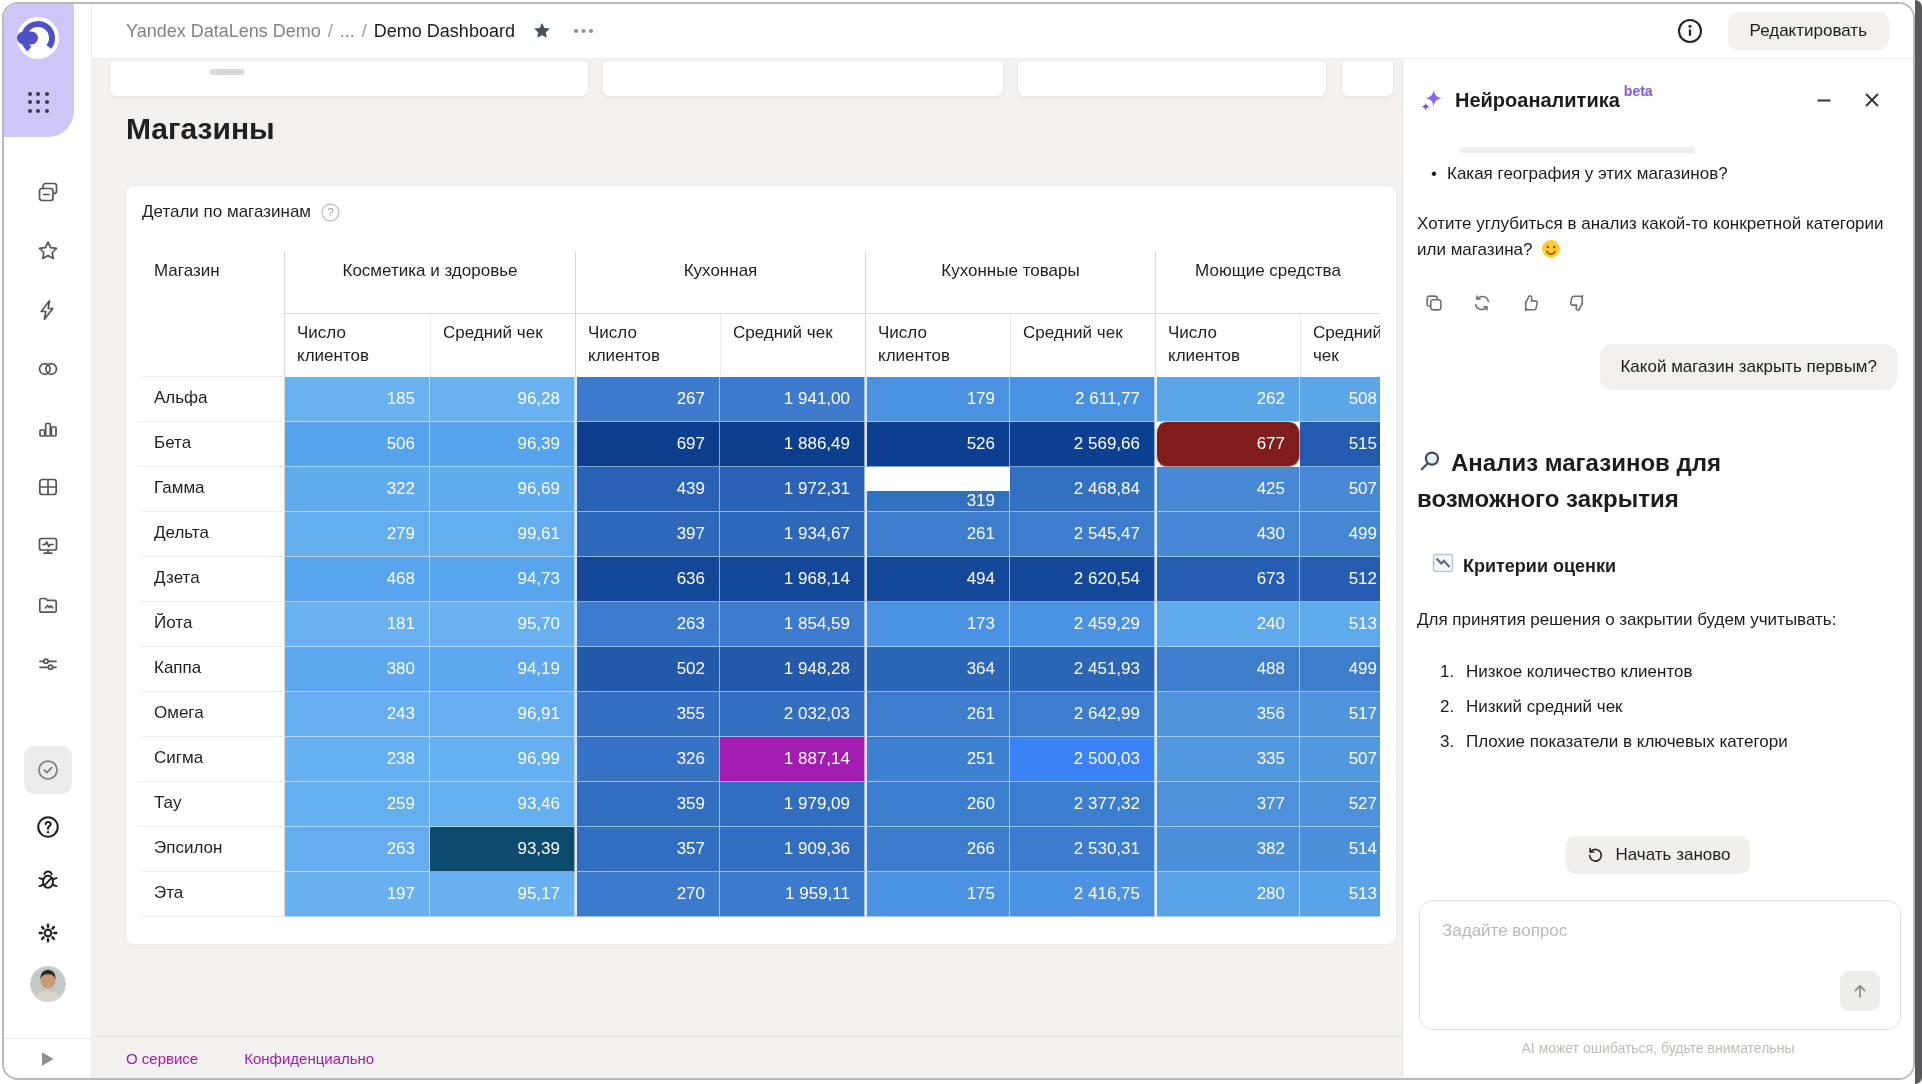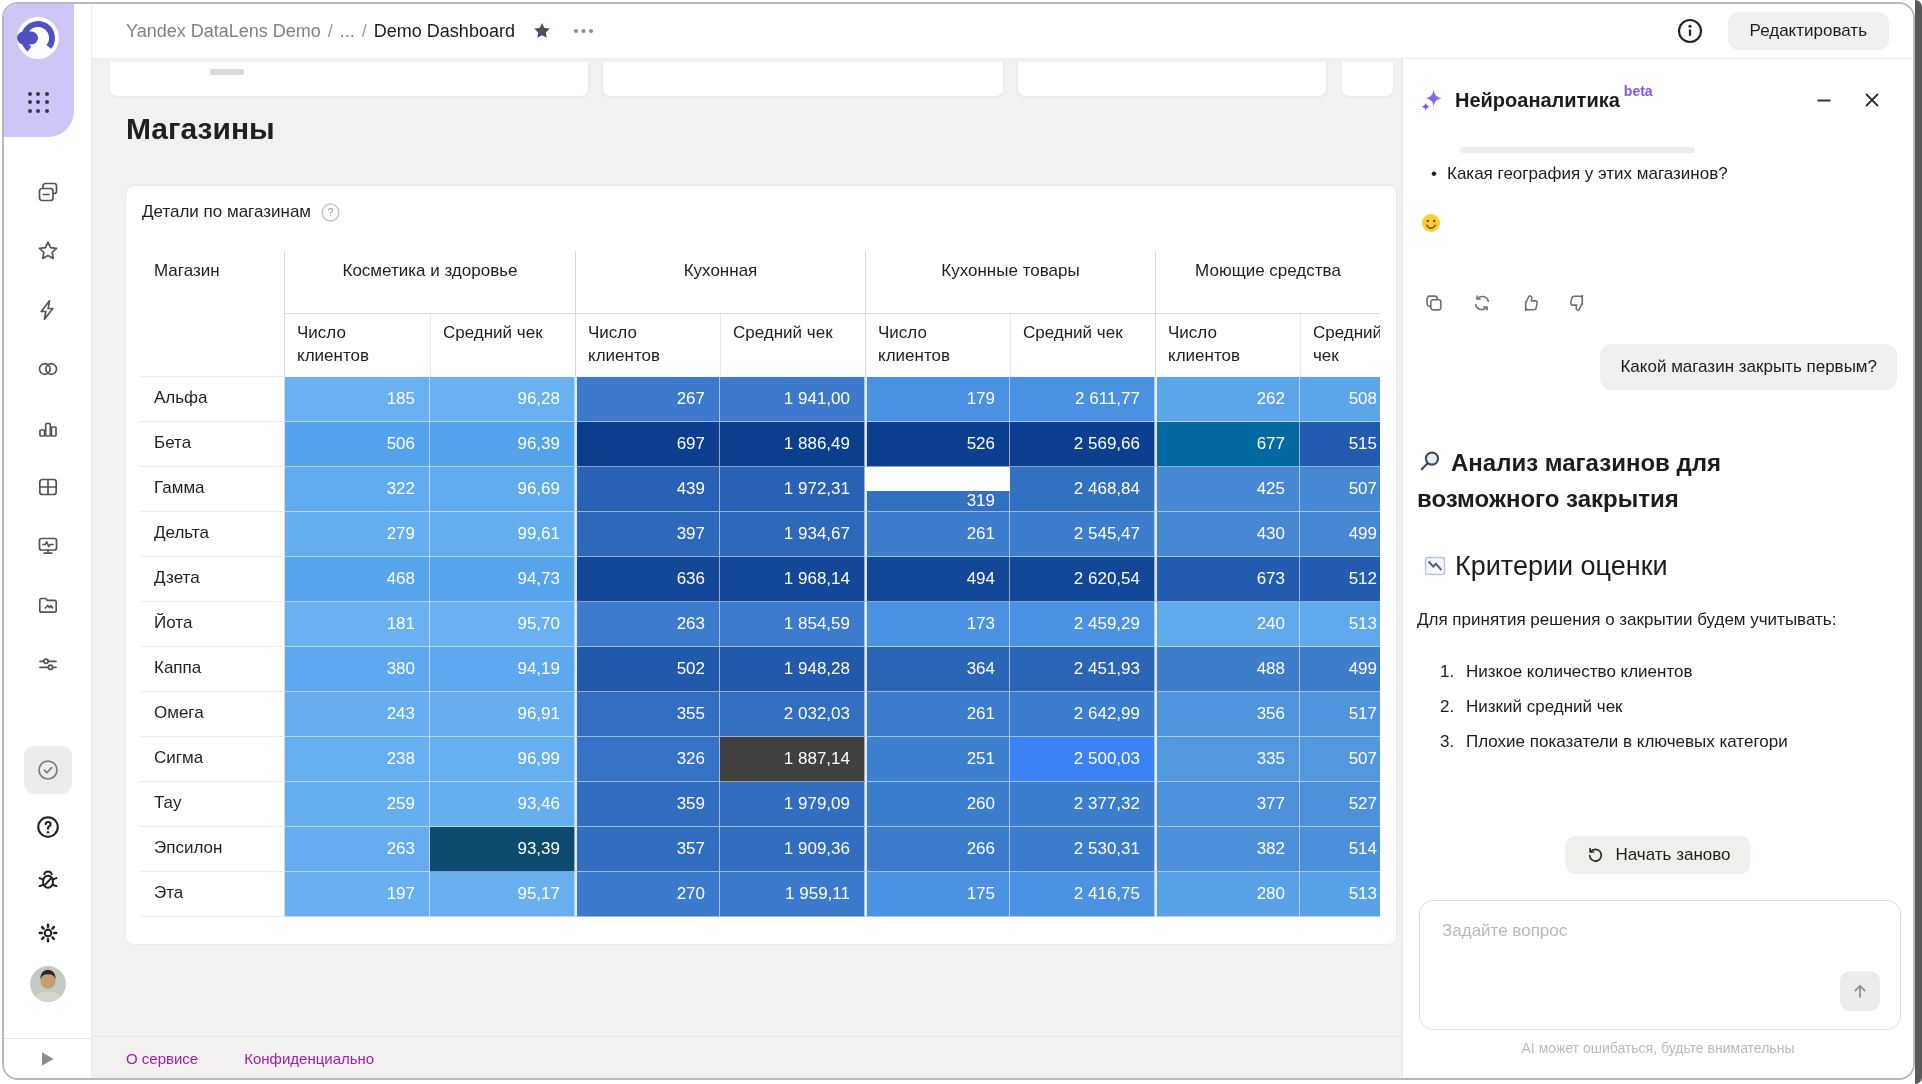--- a/index.html
+++ b/index.html
@@ -58,21 +58,21 @@
 .win-btn{border:none;background:transparent;cursor:pointer;display:flex;padding:4px}
 .p-frag{position:absolute;top:88px;left:57px;width:235px;height:6px;background:#ededeb;border-radius:3px}
 .p-bullet{position:absolute;top:103px;left:44px;width:430px;line-height:1.45}
 .bdot{position:absolute;left:-16px}
 .p-para{position:absolute;top:152px;left:14px;width:478px;line-height:1.5}
 .p-actions{position:absolute;top:233px;left:20px;display:flex;gap:26px}
 .act-btn{border:none;background:transparent;cursor:pointer;color:#6e6e6e;display:flex;padding:0}
 .p-bubble{position:absolute;top:285px;right:16px;background:#f1f0ee;border-radius:12px;padding:13px 20px;max-width:420px}
 .p-h1{position:absolute;top:386px;left:14px;width:440px;font-size:24px;font-weight:700;line-height:1.5}
 .p-h1 .ih,.p-h2 .ih{display:inline-block;vertical-align:-3px;margin-right:8px}
-.p-h2{position:absolute;top:492px;left:20px;font-size:27px;font-weight:400}
+.p-h2{position:absolute;top:492px;left:28px;font-size:18px;font-weight:700}
 .p-intro{position:absolute;top:549px;left:14px;width:492px;line-height:1.4}
 #criteria{position:absolute;top:595px;left:14px;width:470px;list-style:none;counter-reset:c}
 #criteria li{counter-increment:c;position:relative;padding-left:49px;line-height:35px}
 #criteria li::before{content:counter(c) ".";position:absolute;left:23px}
 .restart-btn{position:absolute;top:777px;left:50%;transform:translateX(-50%);height:38px;padding:0 20px;border:none;border-radius:10px;background:#f0efec;font-family:inherit;font-size:17px;color:#1f1f1f;display:flex;align-items:center;gap:10px;cursor:pointer;white-space:nowrap}
 .input-box{position:absolute;top:841px;left:16px;width:482px;height:130px;border:1px solid #dcdcd8;border-radius:14px;background:#fff}
 .input-box textarea{position:absolute;inset:0;border:none;outline:none;resize:none;border-radius:14px;padding:20px 60px 20px 22px;font-family:inherit;font-size:17px;color:#1c1c1c}
 .input-box textarea::placeholder{color:#b9b9b3}
 .send-btn{position:absolute;right:20px;bottom:18px;width:40px;height:40px;border:none;border-radius:10px;background:#ececea;cursor:pointer;display:flex;align-items:center;justify-content:center}
 .p-disclaimer{position:absolute;top:981px;left:0;right:0;text-align:center;font-size:14px;color:#bcbcb6}
@@ -279,21 +279,21 @@
             <div class="cell" style="grid-area: 3 / 7; background: rgb(75, 145, 225);">2 611,77</div>
             <div class="cell wgb" style="grid-area: 3 / 8; background: rgb(92, 165, 233);">262</div>
             <div class="cell clip" style="grid-area: 3 / 9; background: rgb(92, 165, 233);">508</div>
             <div class="r-label" style="grid-area: 4 / 1;">Бета</div>
             <div class="cell" style="grid-area: 4 / 2; background: rgb(85, 163, 236);">506</div>
             <div class="cell" style="grid-area: 4 / 3; background: rgb(85, 163, 236);">96,39</div>
             <div class="cell wgb" style="grid-area: 4 / 4; background: rgb(12, 62, 142);">697</div>
             <div class="cell" style="grid-area: 4 / 5; background: rgb(12, 62, 142);">1 886,49</div>
             <div class="cell wgb" style="grid-area: 4 / 6; background: rgb(13, 63, 144);">526</div>
             <div class="cell" style="grid-area: 4 / 7; background: rgb(13, 63, 144);">2 569,66</div>
-            <div class="cell wgb" style="grid-area: 4 / 8; background: #0369a1;">677</div>
+            <div class="cell wgb" style="grid-area: 4 / 8; background: #7f1d1d; border-radius: 11px;">677</div>
             <div class="cell clip" style="grid-area: 4 / 9; background: rgb(35, 91, 176);">515</div>
             <div class="r-label" style="grid-area: 5 / 1;">Гамма</div>
             <div class="cell" style="grid-area: 5 / 2; background: rgb(97, 171, 239);">322</div>
             <div class="cell" style="grid-area: 5 / 3; background: rgb(97, 171, 239);">96,69</div>
             <div class="cell wgb" style="grid-area: 5 / 4; background: rgb(41, 98, 180);">439</div>
             <div class="cell" style="grid-area: 5 / 5; background: rgb(41, 98, 180);">1 972,31</div>
             <div class="cell wgb" style="grid-area: 5 / 6; background: rgb(50, 112, 192); margin-top: 24px;">319</div>
             <div class="cell" style="grid-area: 5 / 7; background: rgb(50, 112, 192);">2 468,84</div>
             <div class="cell wgb" style="grid-area: 5 / 8; background: rgb(70, 136, 211);">425</div>
             <div class="cell clip" style="grid-area: 5 / 9; background: rgb(70, 136, 211);">507</div>
@@ -339,21 +339,21 @@
             <div class="cell wgb" style="grid-area: 10 / 4; background: rgb(51, 110, 192);">355</div>
             <div class="cell" style="grid-area: 10 / 5; background: rgb(51, 110, 192);">2 032,03</div>
             <div class="cell wgb" style="grid-area: 10 / 6; background: rgb(60, 125, 206);">261</div>
             <div class="cell" style="grid-area: 10 / 7; background: rgb(60, 125, 206);">2 642,99</div>
             <div class="cell wgb" style="grid-area: 10 / 8; background: rgb(79, 148, 220);">356</div>
             <div class="cell clip" style="grid-area: 10 / 9; background: rgb(79, 148, 220);">517</div>
             <div class="r-label" style="grid-area: 11 / 1;">Сигма</div>
             <div class="cell" style="grid-area: 11 / 2; background: rgb(102, 175, 240);">238</div>
             <div class="cell" style="grid-area: 11 / 3; background: rgb(102, 175, 240);">96,99</div>
             <div class="cell wgb" style="grid-area: 11 / 4; background: rgb(54, 114, 197);">326</div>
-            <div class="cell" style="grid-area: 11 / 5; background: #404040;">1 887,14</div>
+            <div class="cell" style="grid-area: 11 / 5; background: #a21caf;">1 887,14</div>
             <div class="cell wgb" style="grid-area: 11 / 6; background: rgb(62, 128, 208);">251</div>
             <div class="cell" style="grid-area: 11 / 7; background: #3b82f6;">2 500,03</div>
             <div class="cell wgb" style="grid-area: 11 / 8; background: rgb(82, 152, 223);">335</div>
             <div class="cell clip" style="grid-area: 11 / 9; background: rgb(82, 152, 223);">507</div>
             <div class="r-label" style="grid-area: 12 / 1;">Тау</div>
             <div class="cell" style="grid-area: 12 / 2; background: rgb(101, 174, 240);">259</div>
             <div class="cell" style="grid-area: 12 / 3; background: rgb(101, 174, 240);">93,46</div>
             <div class="cell wgb" style="grid-area: 12 / 4; background: rgb(50, 110, 192);">359</div>
             <div class="cell" style="grid-area: 12 / 5; background: rgb(50, 110, 192);">1 979,09</div>
             <div class="cell wgb" style="grid-area: 12 / 6; background: rgb(60, 126, 206);">260</div>
@@ -410,20 +410,21 @@
     </div>
 
     <div class="p-frag"></div>
 
     <div class="p-bullet">
       <span class="bdot">•</span>
       <span>Какая география у этих магазинов?</span>
     </div>
 
     <div class="p-para">
+      <span>Хотите углубиться в анализ какой-то конкретной категории или магазина?</span>
       <svg width="20" height="20" viewBox="0 0 20 20" style="display:inline-block;vertical-align:-4px;margin-left:4px">
         <circle cx="10" cy="10" r="9" fill="#fc3"></circle>
             <circle cx="6.8" cy="8" r="1.2" fill="#7a4f00"></circle>
             <circle cx="13.2" cy="8" r="1.2" fill="#7a4f00"></circle>
         <path d="M5.8 12.2c1 2 2.4 3 4.2 3s3.2-1 4.2-3" stroke="#7a4f00" stroke-width="1.4" fill="none" stroke-linecap="round"></path>
       </svg>
     </div>
 
     <div class="p-actions">
       <button class="act-btn">

